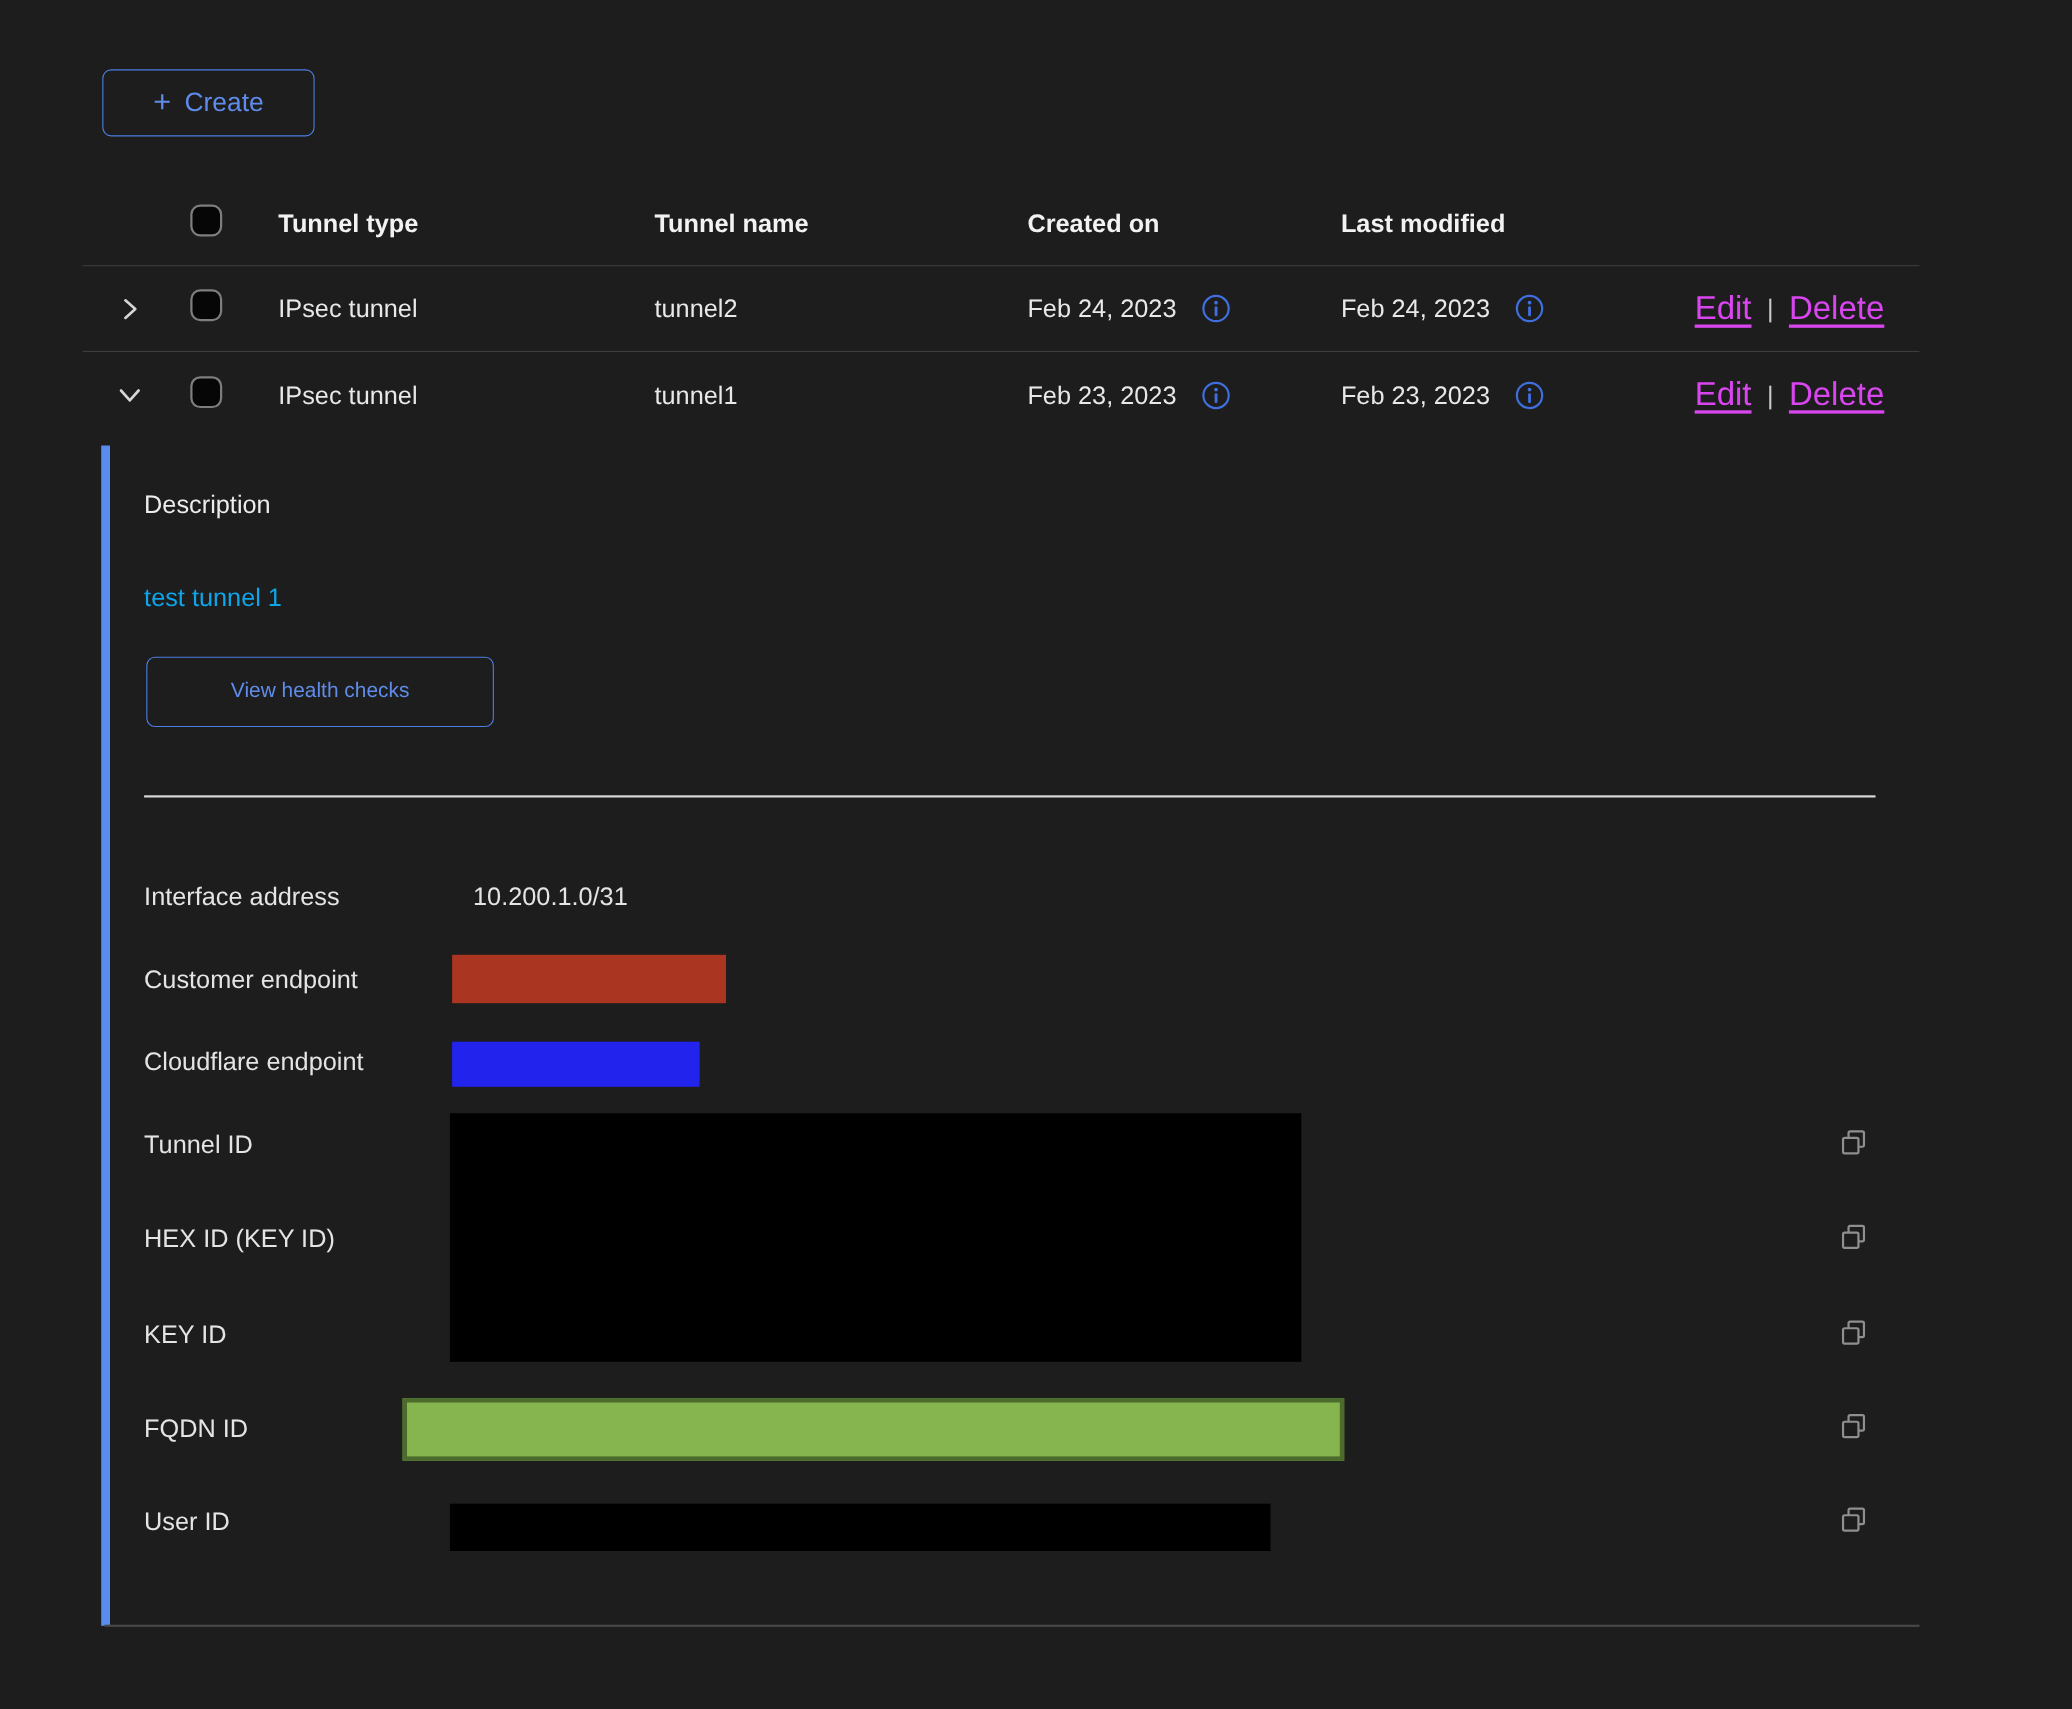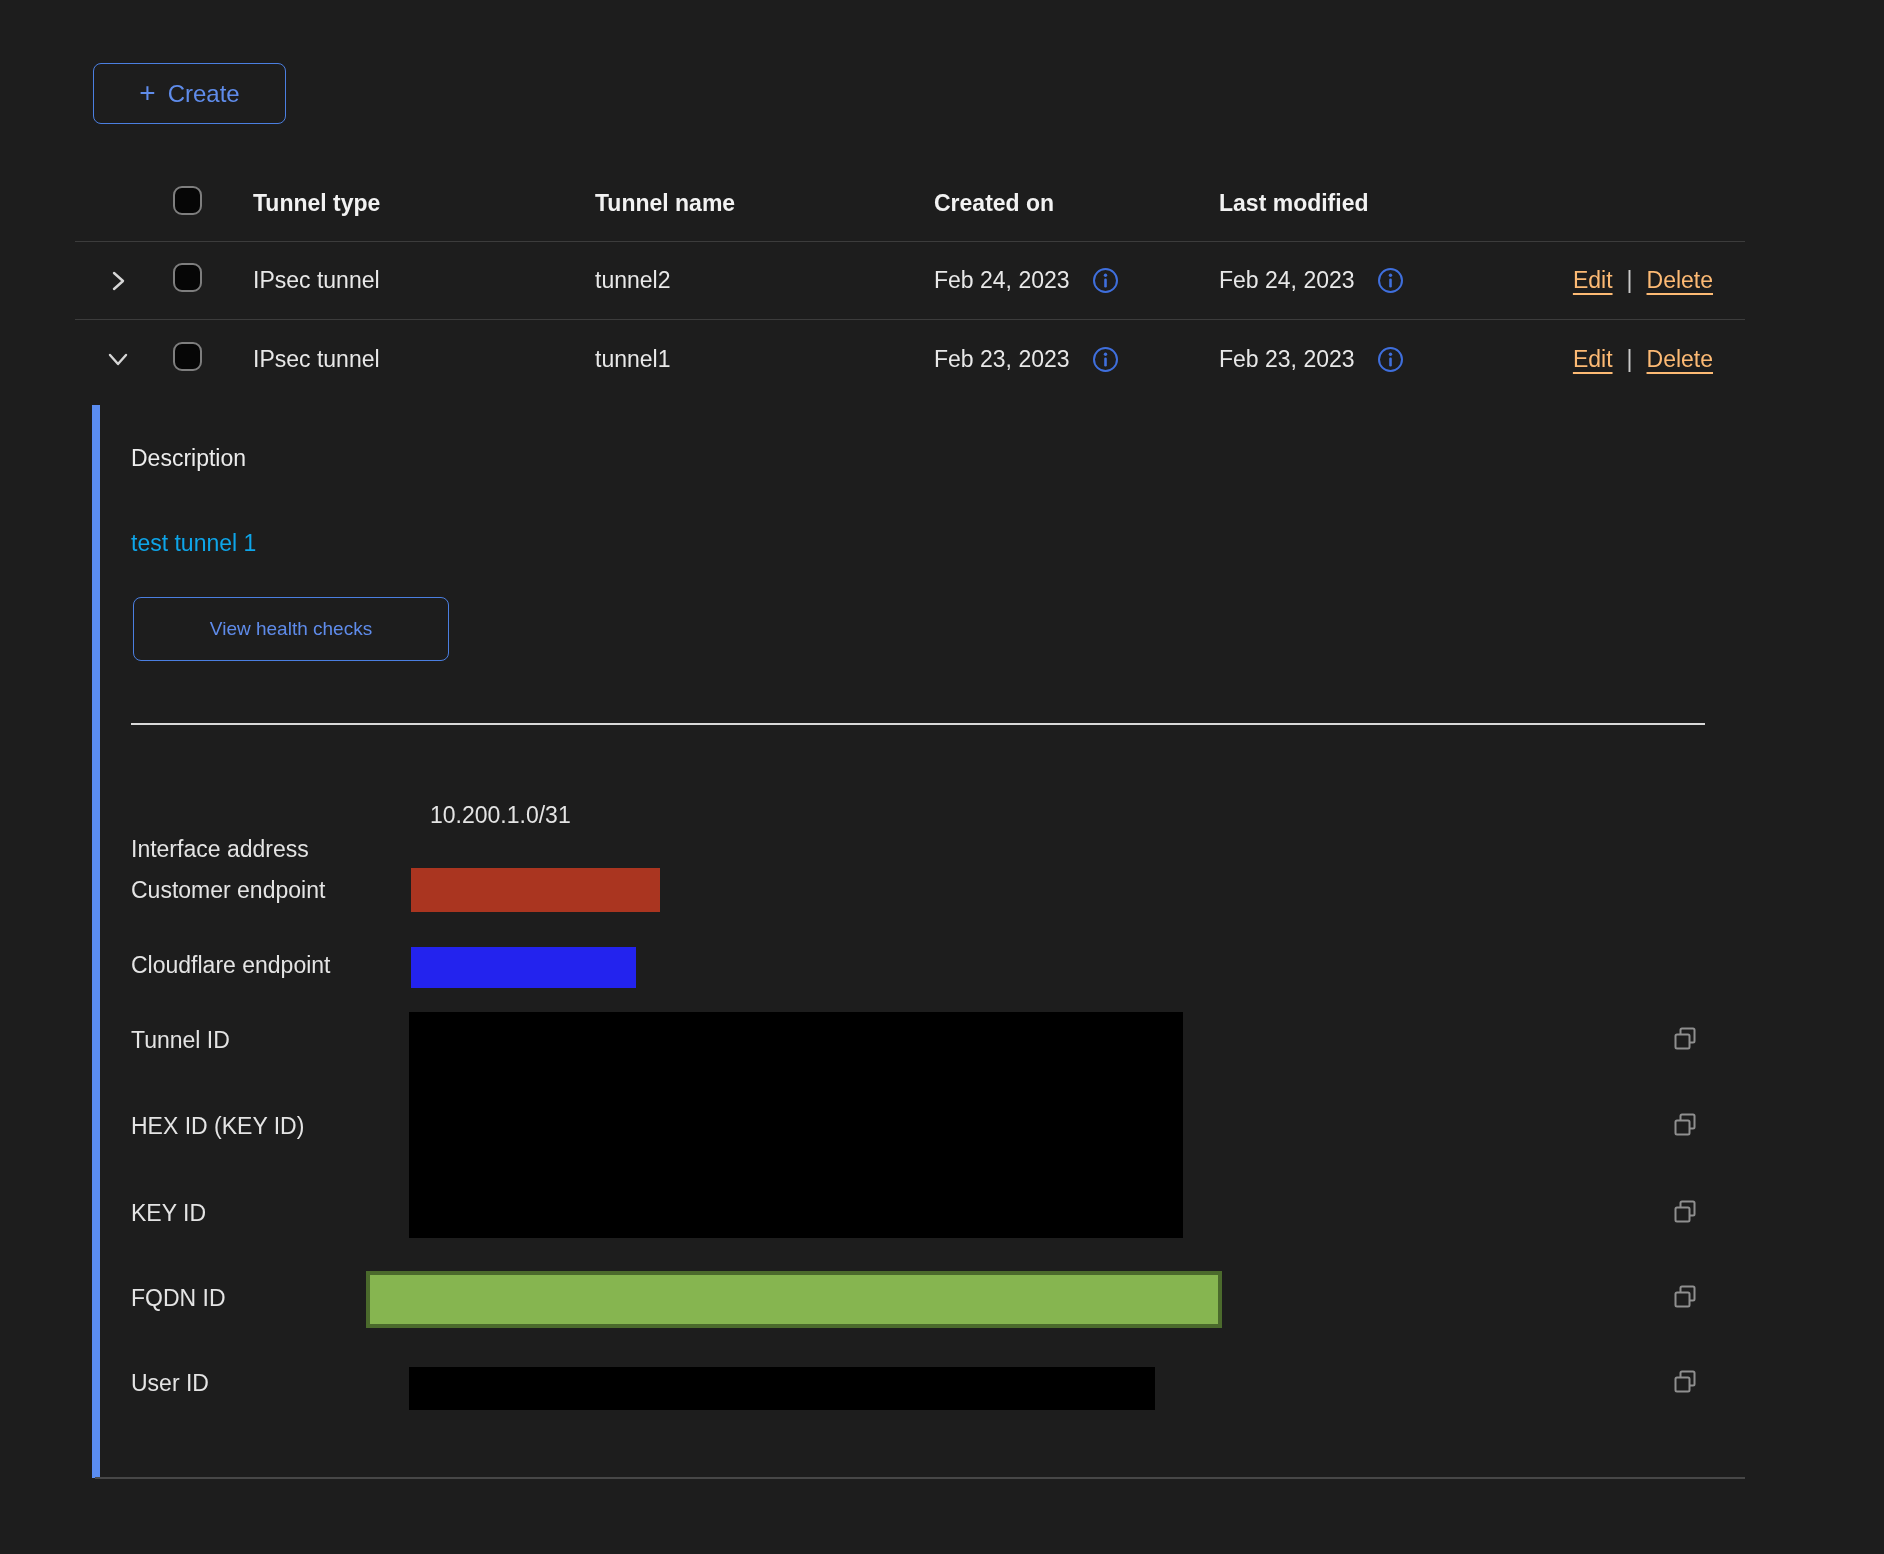--- a/index.html
+++ b/index.html
@@ -42,21 +42,21 @@
   .cell { font-size:23px; }
   .c-actions { text-align:right; padding-right:32px; display:flex; justify-content:flex-end; align-items:center; gap:14px; }
   .chev-btn { background:none; border:none; cursor:pointer; margin-left:30px; padding:2px; display:flex; }
   .checkbox {
     display:inline-block; width:29px; height:29px;
     border:2px solid #7e7e7e; border-radius:9px;
     background:#060606; cursor:pointer;
   }
   .date-cell { display:flex; align-items:center; gap:22px; }
   .info-icon { display:inline-flex; cursor:pointer; }
-  .link { color:#fdba74; text-decoration:underline; text-underline-offset:5px; cursor:pointer; font-size:23px; }
+  .link { color:#d946ef; text-decoration:underline; text-underline-offset:5px; cursor:pointer; font-size:30px; }
   .pipe { color:#c9c9c9; font-size:23px; }
 
   
   .details { position:absolute; left:0; top:405px; width:1580px; height:1080px; }
   .accent-bar { position:absolute; left:92px; top:0; width:8px; height:1073px; background:#5a8cf0; }
   .desc-label { position:absolute; left:131px; top:39px; font-size:23px; color:#ececec; line-height:28px; }
   .desc-value { position:absolute; left:131px; top:124px; font-size:23px; color:#0ea5e9; line-height:28px; }
   .health-btn {
     position:absolute; left:133px; top:192px;
     width:316px; height:64px;
@@ -178,21 +178,21 @@
 <div class="details">
   <div class="accent-bar"></div>
 
   <div class="desc-label">Description</div>
   <div class="desc-value">test tunnel 1</div>
 
   <button class="health-btn">View health checks</button>
 
   <div class="bright-divider"></div>
 
-  <div class="field-label" style="top:396px;margin-top:34px;">Interface address</div>
+  <div class="field-label" style="top:396px;">Interface address</div>
   <div class="field-value" style="top:396px;text-align:right;">10.200.1.0/31</div>
 
   <div class="field-label" style="top:471px;">Customer endpoint</div>
   <div class="redact redact-red"></div>
 
   <div class="field-label" style="top:546px;">Cloudflare endpoint</div>
   <div class="redact redact-blue"></div>
 
   <div class="redact redact-black-group"></div>
   <div class="field-label" style="top:621px;">Tunnel ID</div>

